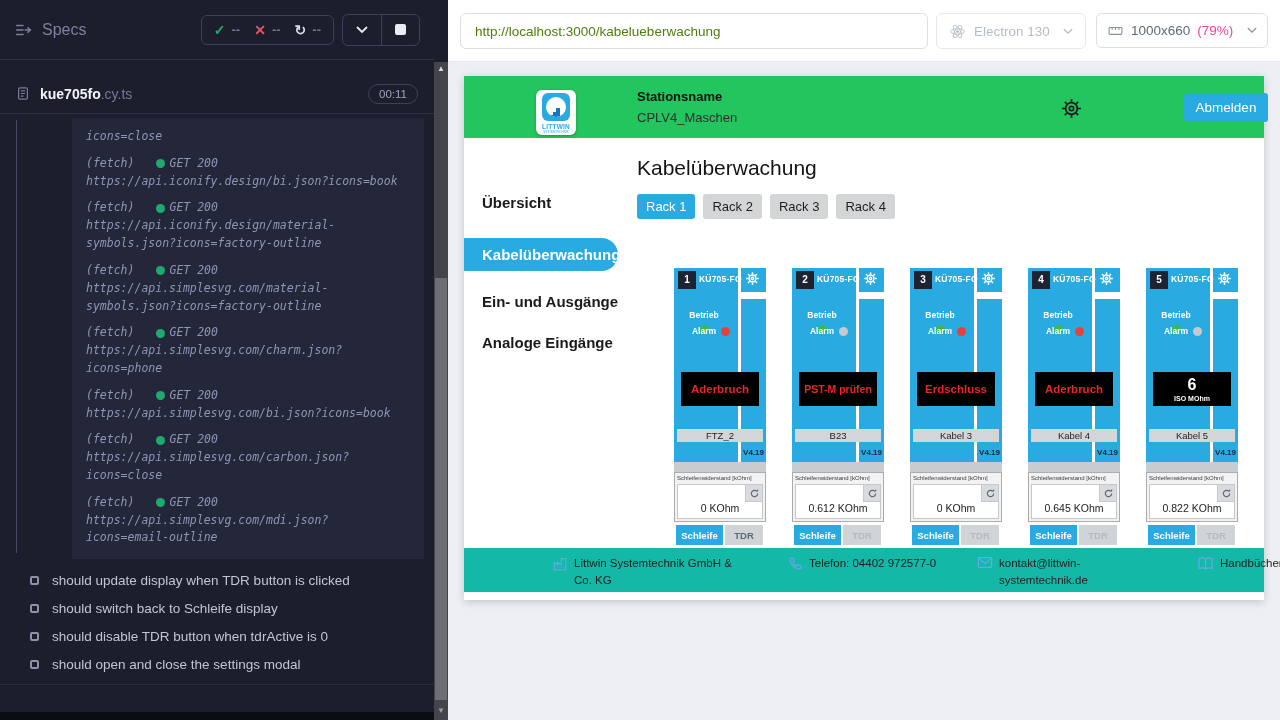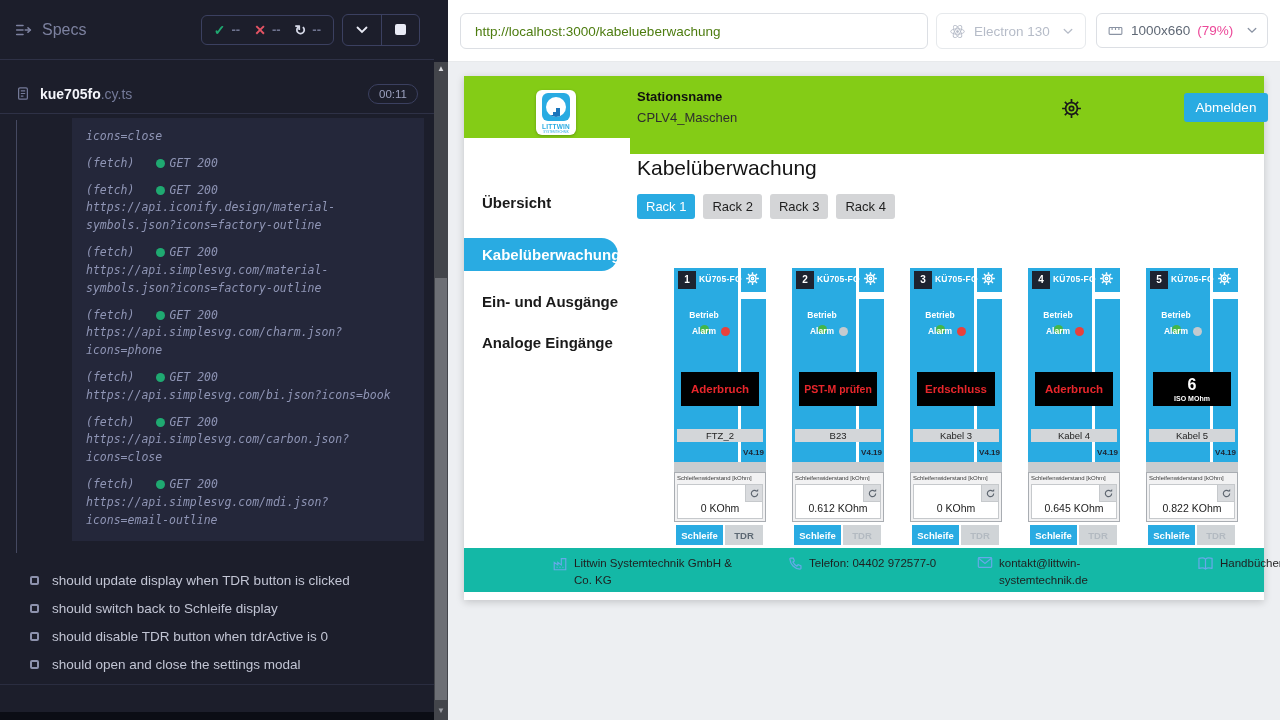--- a/index.html
+++ b/index.html
@@ -56,21 +56,21 @@
   
   .topbar { position:absolute; left:448px; top:0; width:832px; height:62px; background:#ffffff; border-bottom:1px solid #e8eaec; }
   .url-box { position:absolute; left:12px; top:13px; width:468px; height:36px; border:1px solid #dcdfe4; border-radius:6px; display:flex; align-items:center; padding:0 14px; font-size:13.5px; color:#4d7c0f; background:#fff; cursor:text; }
   .browser-box { position:absolute; left:488px; top:13px; width:150px; height:36px; border:1px solid #e6e9ec; border-radius:6px; display:flex; align-items:center; gap:8px; padding:0 12px; color:#b6bcc8; font-size:13.5px; }
   .viewport-box { position:absolute; left:648px; top:13px; width:172px; height:35px; border:1px solid #dcdfe4; border-radius:6px; display:flex; align-items:center; gap:7px; padding:0 10px; font-size:13.5px; color:#5f6875; cursor:pointer; }
   .viewport-zoom { color:#ec4899; }
   .chev { color:inherit; }
 
   
   .aut { position:absolute; left:464px; top:76px; width:800px; height:524px; background:#ffffff; box-shadow:0 2px 8px rgba(0,0,0,.18); }
-  .app-header { position:absolute; left:0; top:0; width:800px; height:78px; background:#84cc16; }
+  .app-header { position:absolute; left:0; top:0; width:800px; height:62px; background:#22c55e; }
   .logo-card { position:absolute; left:72px; top:14px; width:40px; height:45px; background:#fff; border-radius:6px; box-shadow:0 1px 3px rgba(0,0,0,.25); padding-top:3px; }
   .logo-blue { width:28px; height:28px; margin:0 auto; background:#29abe2; border-radius:6px; display:flex; align-items:center; justify-content:center; }
   .logo-circle { width:20px; height:20px; background:#fff; border-radius:50%; display:flex; align-items:flex-end; justify-content:center; overflow:hidden; }
   .logo-steps { width:12px; height:9px; position:relative; }
   .logo-steps div { position:absolute; background:#1b75bb; }
   .logo-wordmark { text-align:center; font-size:6.5px; font-weight:bold; color:#29abe2; letter-spacing:.2px; margin-top:2px; }
   .logo-sub { text-align:center; font-size:3px; color:#29abe2; }
   .station-block { position:absolute; left:173px; top:13px; }
   .station-label { font-size:13px; font-weight:bold; color:#101010; }
   .station-name { font-size:13px; color:#2e2e2e; margin-top:6px; }
@@ -187,20 +187,21 @@
 
   <div class="indent-guide"></div>
   <div class="cmd-log">
       <div class="log-entry">icons=close</div>
       <div class="log-entry">
         <div class="log-head">
           <span class="log-fetch">(fetch)</span>
           <span class="log-dot"></span>
           <span class="log-status">GET 200</span>
         </div>
+        <div class="log-url">https://api.iconify.design/bi.json?icons=book</div>
       </div>
       <div class="log-entry">
         <div class="log-head">
           <span class="log-fetch">(fetch)</span>
           <span class="log-dot"></span>
           <span class="log-status">GET 200</span>
         </div>
         <div class="log-url">https://api.iconify.design/material-symbols.json?icons=factory-outline</div>
       </div>
       <div class="log-entry">

